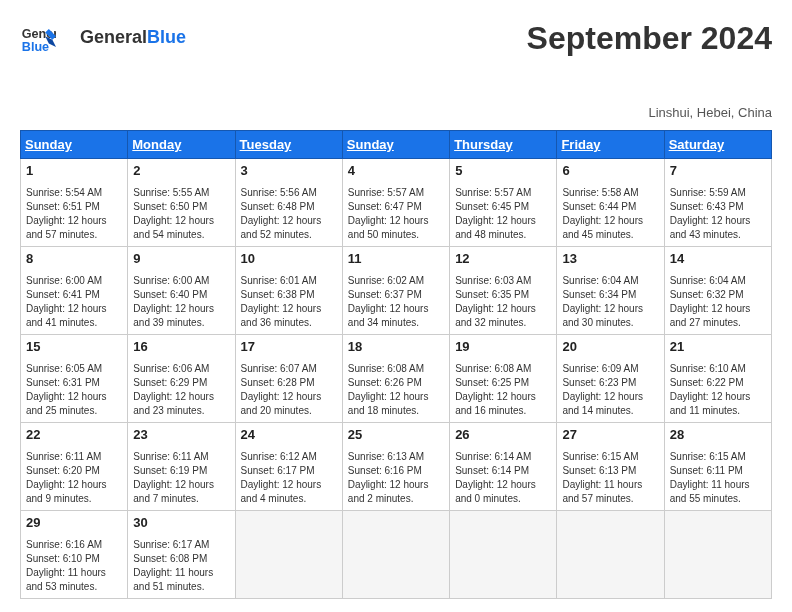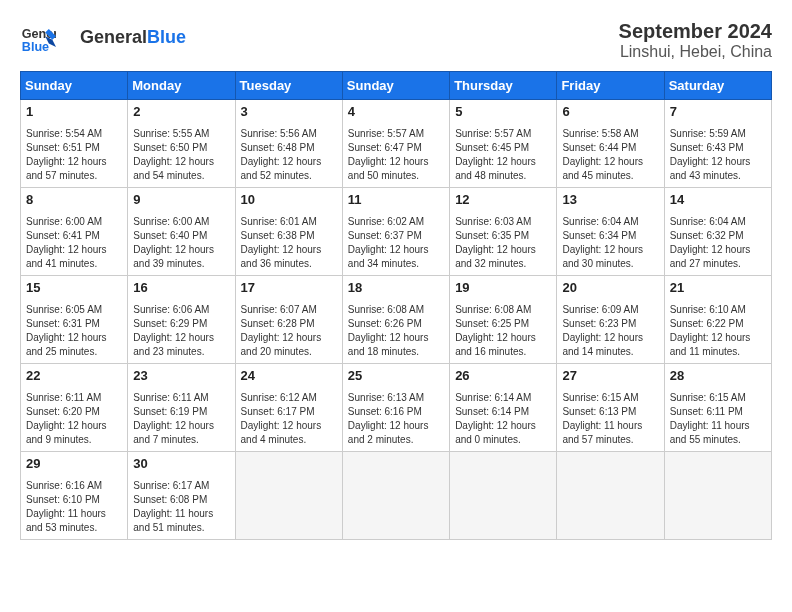--- a/index.html
+++ b/index.html
@@ -30,41 +30,43 @@
     }
     .logo-blue { color: #1a73e8; }
     .logo-icon {
       width: 36px;
       height: 36px;
     }
     .title-block {
       text-align: right;
     }
     .month-year {
-      font-size: 20px;
+      font-size: 32px;
       font-weight: bold;
       color: #333;
     }
     .location {
-      font-size: 16px;
+      font-size: 13px;
       color: #555;
+      margin-top: 48px;
     }
     .calendar {
       width: 100%;
       border-collapse: collapse;
       font-size: 11px;
     }
     .calendar thead th {
       background: #1a73e8;
       color: #fff;
       padding: 6px 4px;
       text-align: left;
       font-size: 13px;
       font-weight: bold;
       border: 1px solid #1557b0;
+      text-decoration: underline;
     }
     .calendar tbody td {
       border: 1px solid #ccc;
       vertical-align: top;
       padding: 4px 5px;
       width: calc(100% / 7);
       height: 80px;
       background: #fff;
     }
     .calendar tbody td.empty {

